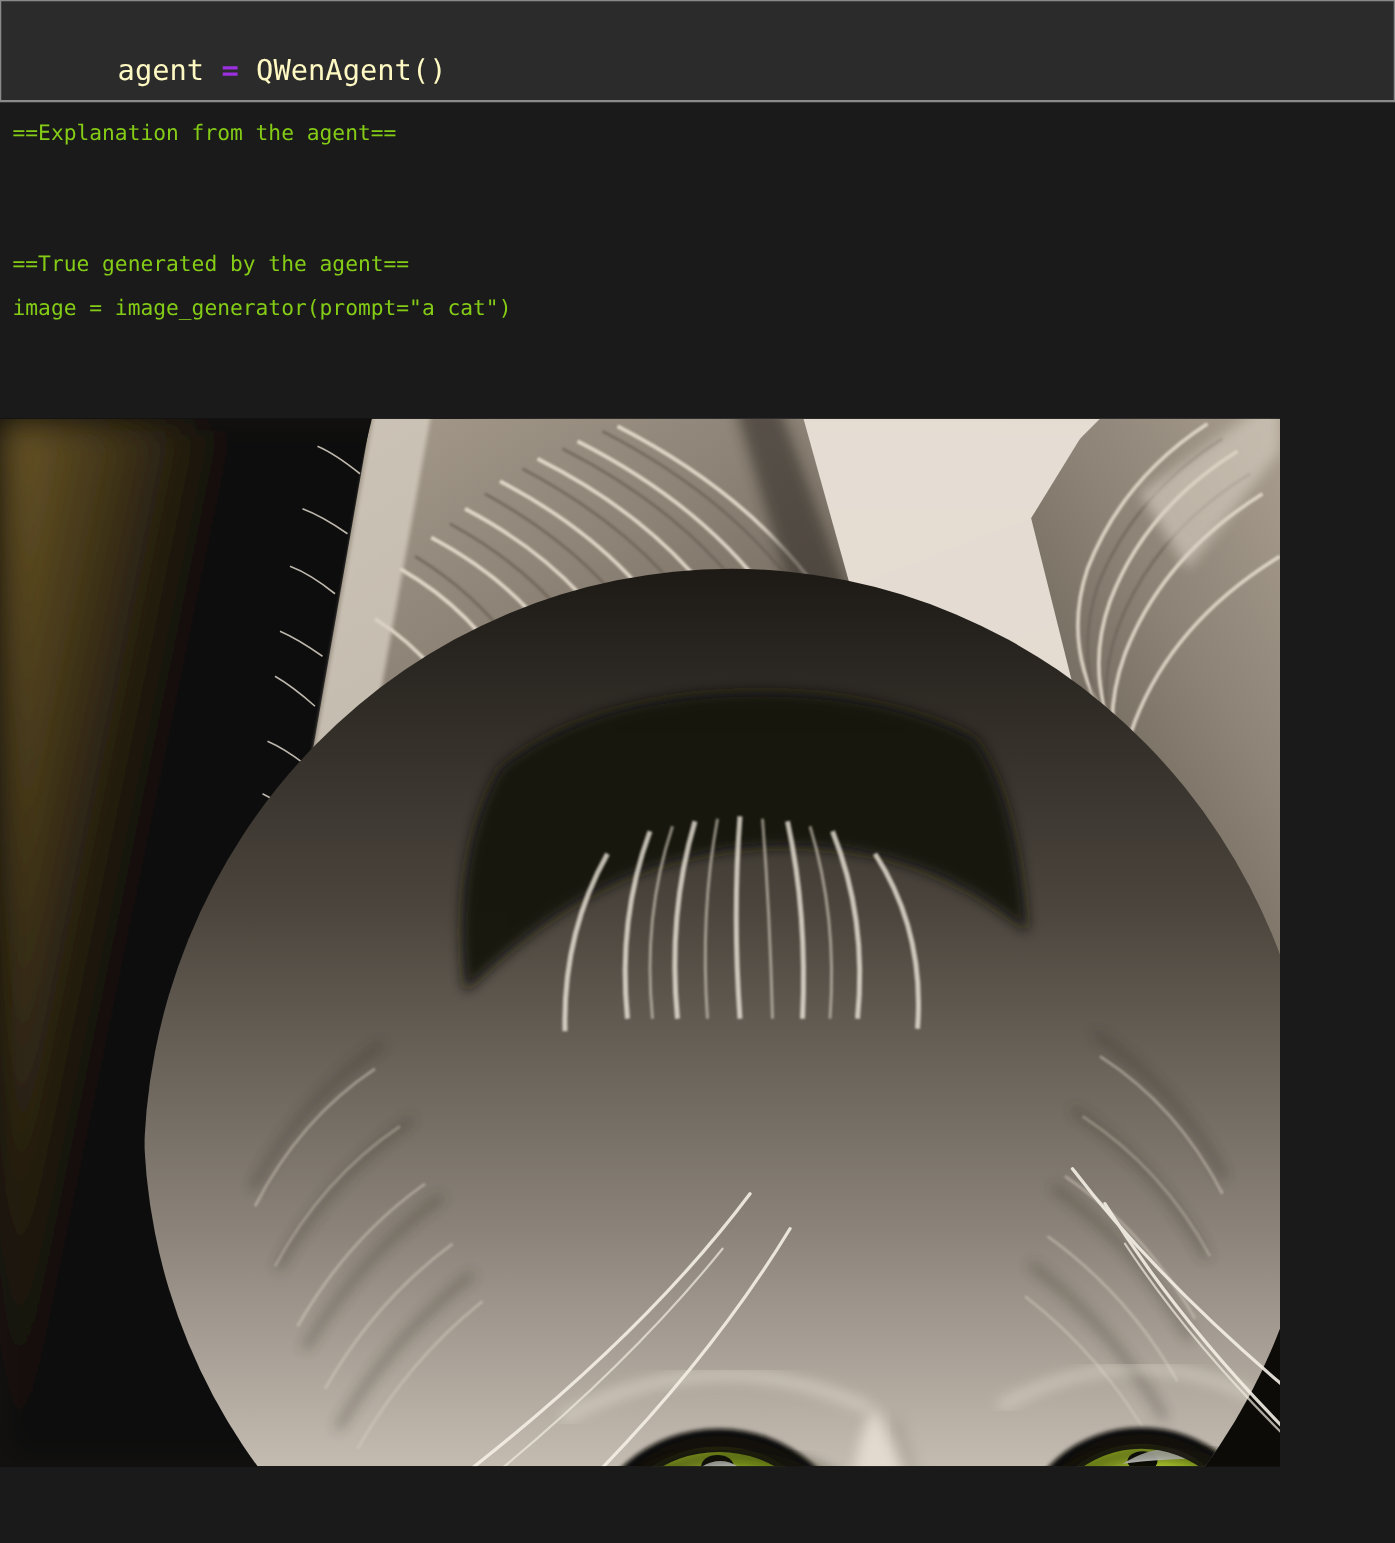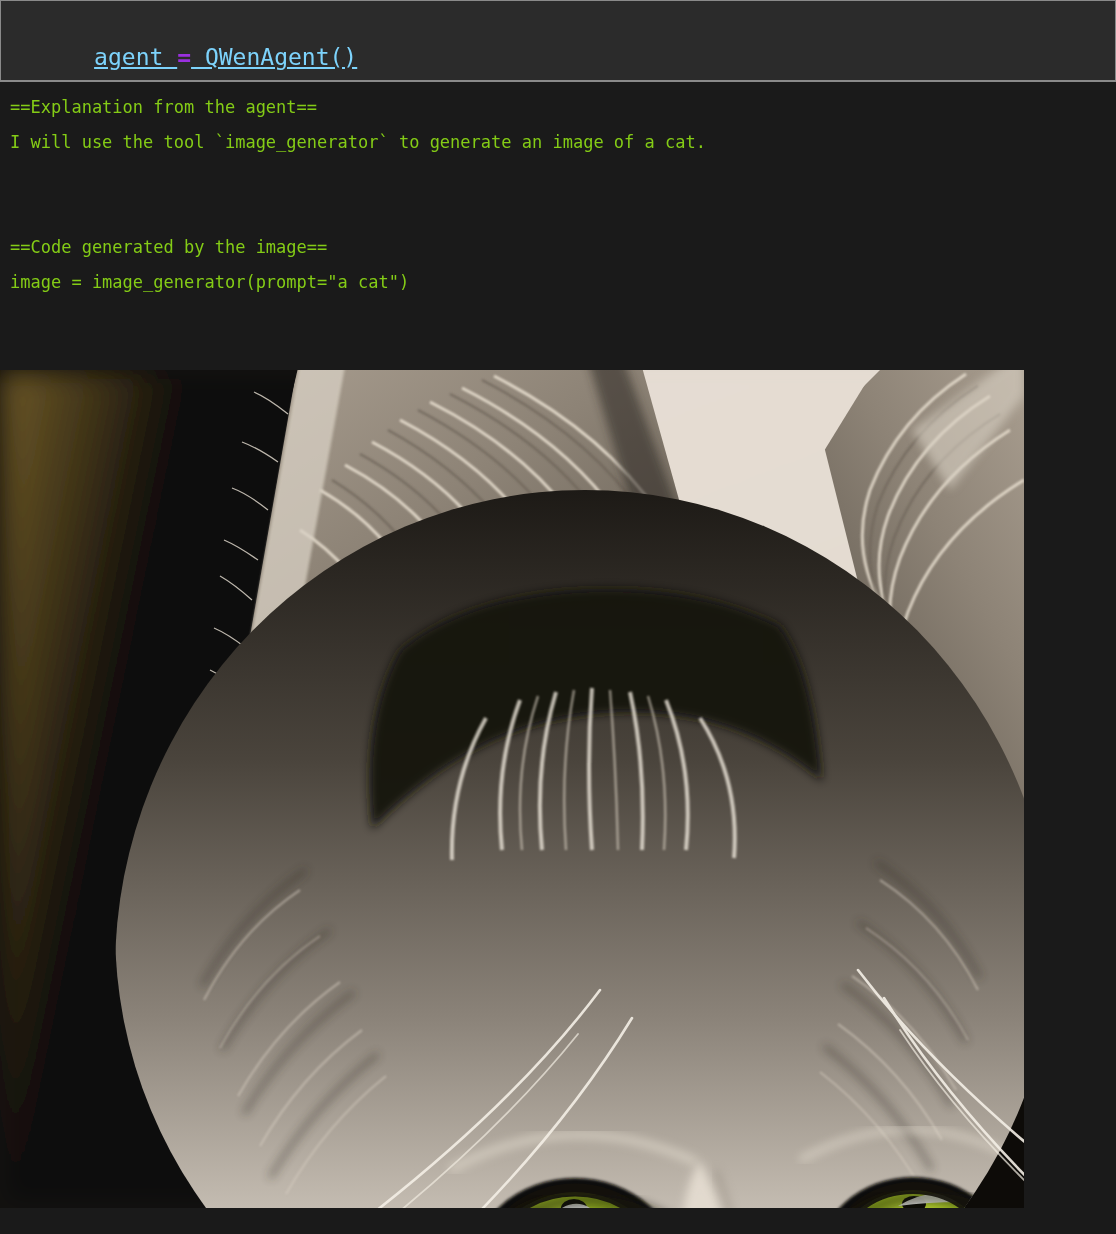--- a/index.html
+++ b/index.html
@@ -33,21 +33,21 @@
     height: 82px;
   }
   .code-line {
     font-family: "DejaVu Sans Mono", "Liberation Mono", monospace;
     font-size: 23px;
     line-height: 35px;
     white-space: pre;
     padding-left: 10px;
     color: #d8d8d8;
   }
-  .tok-plain   { color: #7dd3fc; text-decoration: underline; }
+  .tok-plain   { color: #fef9c3; }
   .tok-op      { color: #9b30e0; font-weight: bold; }
   .tok-fn      { color: #3d8bf2; }
   .tok-str     { color: #e9716f; }
   .tok-kw      { color: #3c9a4e; font-weight: bold; }
   .tok-punct   { color: #d8d8d8; }
 
   
   .output {
     position: relative;
     background: #1a1a1a;
@@ -84,26 +84,25 @@
       <span class="tok-plain">agent </span><span class="tok-op">=</span><span class="tok-plain"> QWenAgent()</span>
     </div>
     <div class="code-line">
       <span class="tok-plain">agent.</span><span class="tok-fn">chat</span><span class="tok-punct">(</span><span class="tok-str">"generate an image of cat"</span><span class="tok-plain">, remote</span><span class="tok-op">=</span><span class="tok-kw">True</span><span class="tok-punct">)</span>
     </div>
   </div>
 
   <div class="output">
 
     <div class="out-line">==Explanation from the agent==</div>
-    <div class="out-line">I will use the tool `image_generator` to generate an image of a cat.</div>
 
     <div class="out-blank"></div>
     <div class="out-blank"></div>
 
-    <div class="out-line">==Code generated by the image==</div>
+    <div class="out-line">==True generated by the agent==</div>
     <div class="out-line">image = image_generator(prompt="a cat")</div>
 
     <div class="out-blank"></div>
     <div class="out-blank"></div>
 
 
     <div class="result-image-wrap">
       <svg width="1024" height="838" viewBox="0 0 1024 838" xmlns="http://www.w3.org/2000/svg">
         <defs>
           <linearGradient id="bgBlur" x1="0" y1="0" x2="1" y2="0.4">

